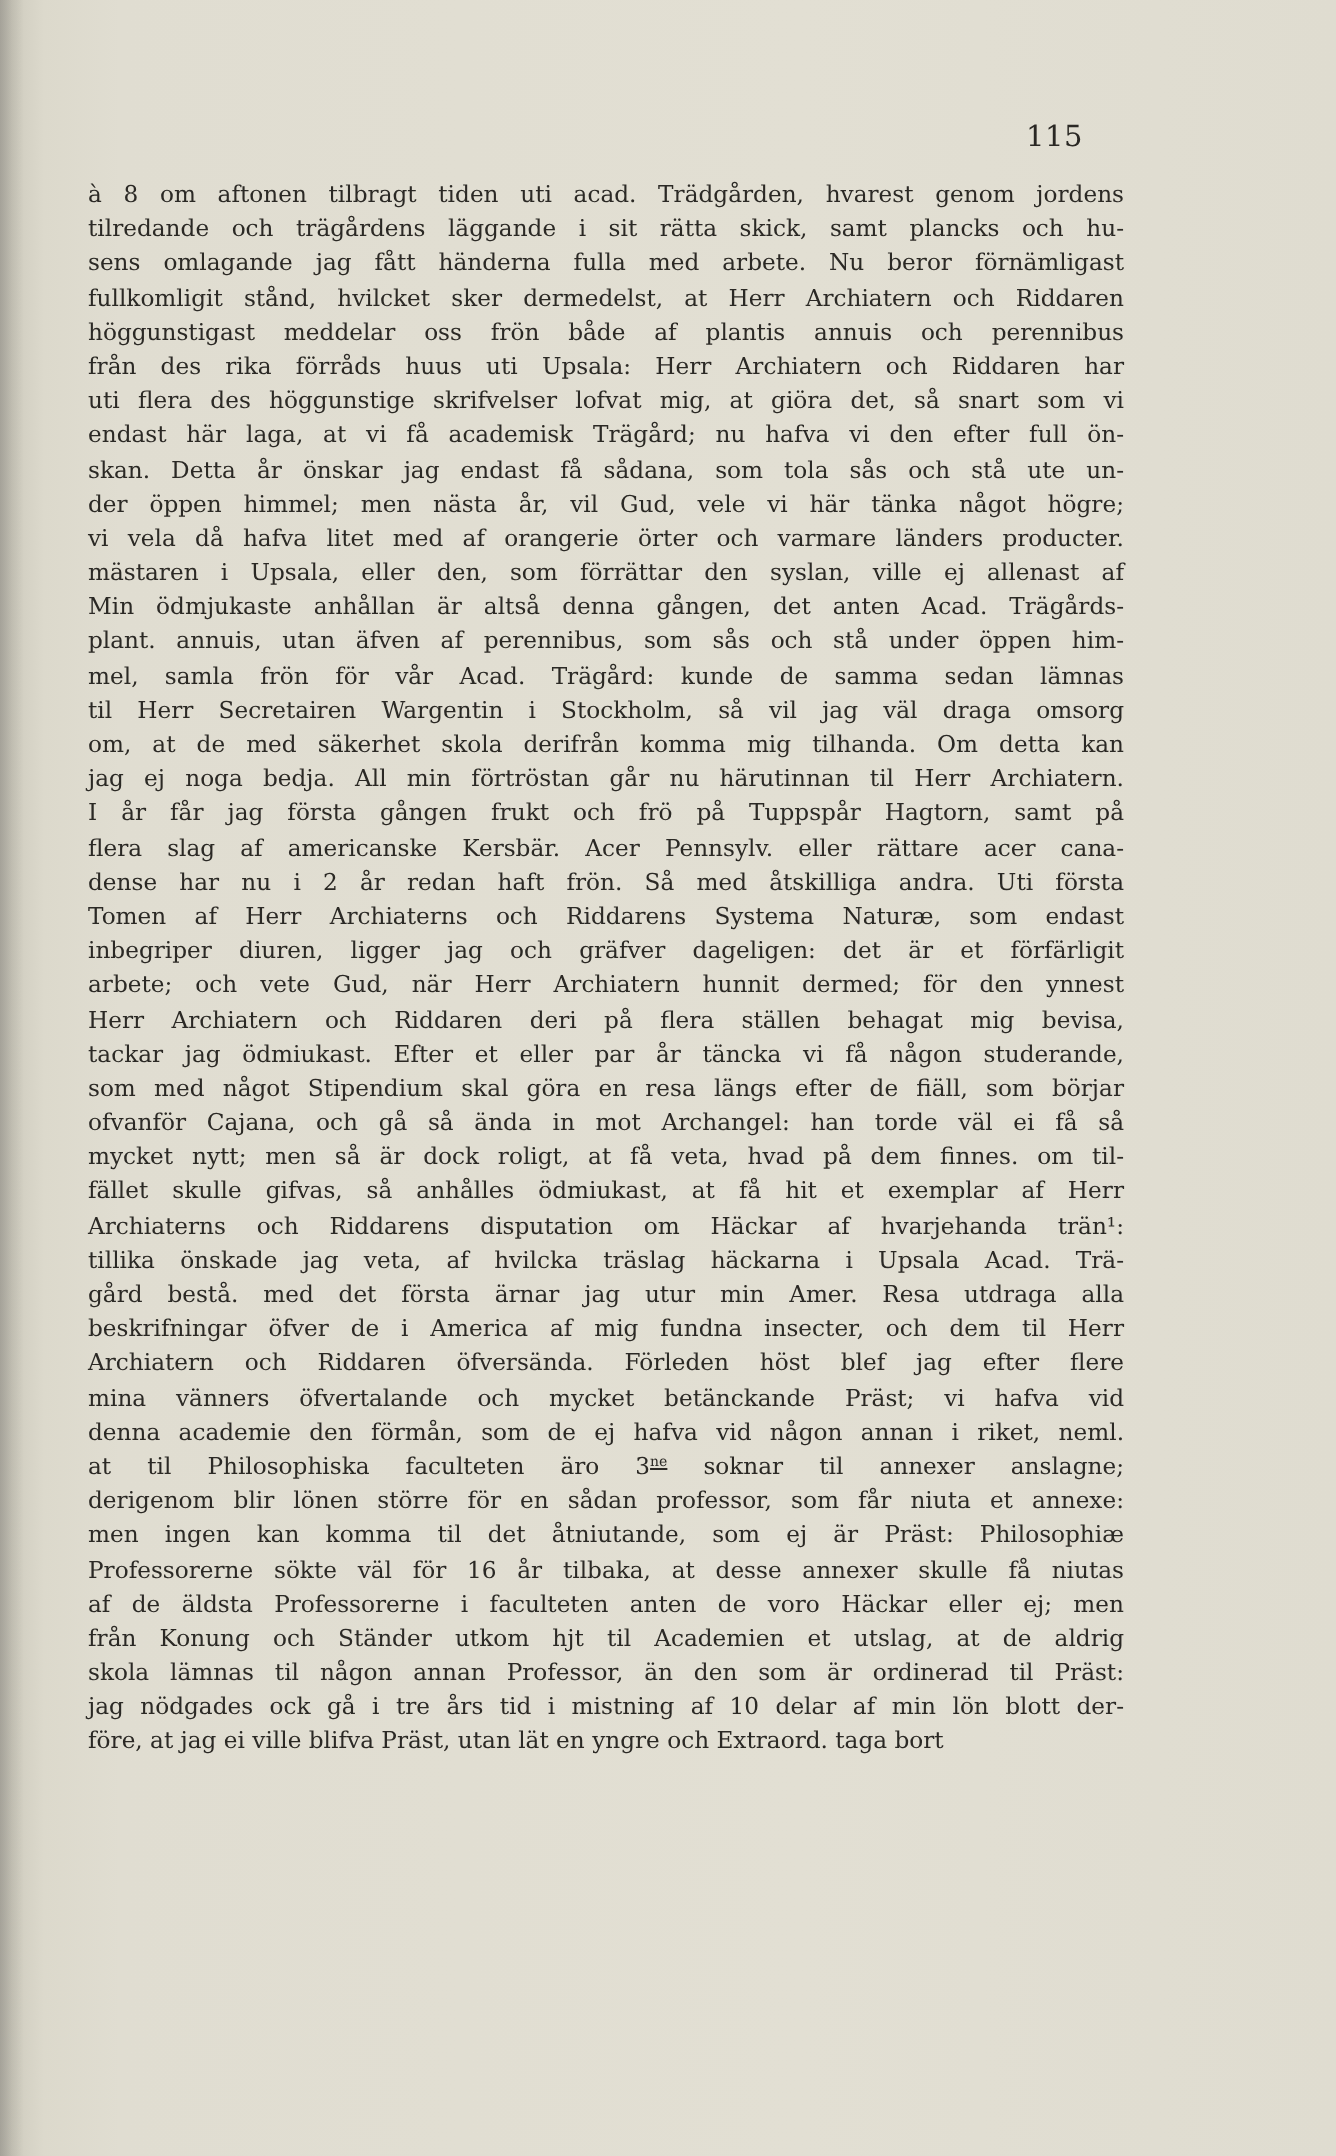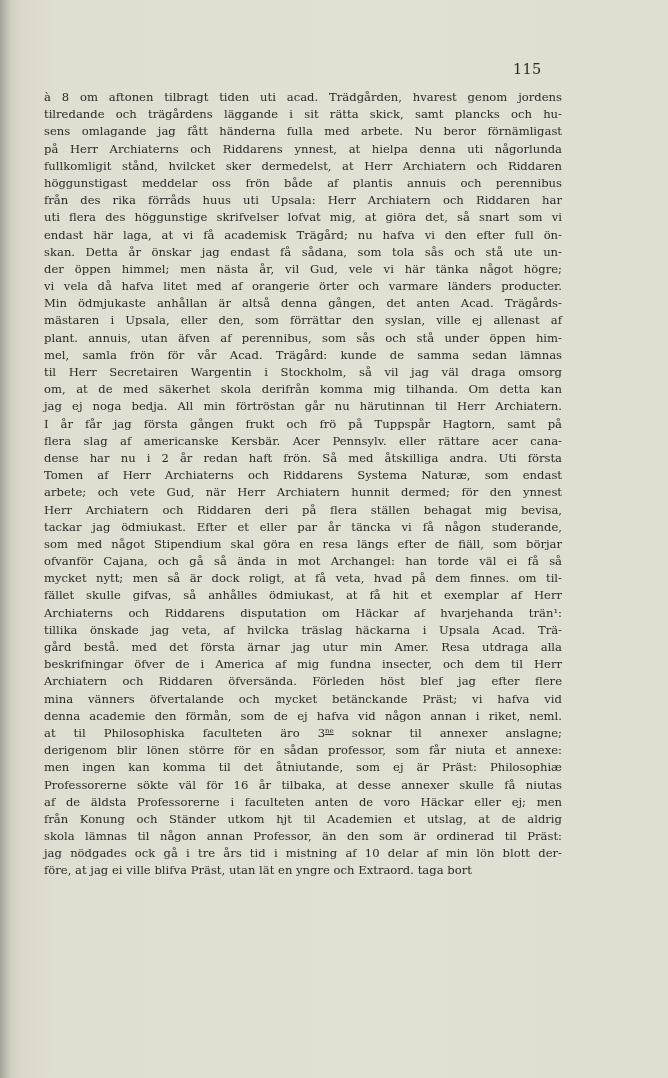--- a/index.html
+++ b/index.html
@@ -66,40 +66,40 @@
 </head>
 <body>
 
 <div class="page">
   <div class="page-number">115</div>
 
   <div class="body-text">
     <span class="line">à 8 om aftonen tilbragt tiden uti acad. Trädgården, hvarest genom jordens</span>
     <span class="line">tilredande och trägårdens läggande i sit rätta skick, samt plancks och hu-</span>
     <span class="line">sens omlagande jag fått händerna fulla med arbete.  Nu beror förnämligast</span>
-    <span class="line">på Herr Archiaterns och Riddarens ynnest, at hielpa denna uti någorlunda</span>
     <span class="line">fullkomligit stånd, hvilcket sker dermedelst, at Herr Archiatern och Riddaren</span>
     <span class="line">höggunstigast  meddelar oss frön både af plantis annuis och perennibus</span>
     <span class="line">från des rika förråds huus uti Upsala: Herr Archiatern och Riddaren har</span>
     <span class="line">uti flera des höggunstige skrifvelser lofvat mig, at giöra det, så snart som vi</span>
     <span class="line">endast här laga, at vi få academisk Trägård; nu hafva vi den efter full ön-</span>
     <span class="line">skan.  Detta år önskar jag endast få sådana, som tola sås och stå ute un-</span>
     <span class="line">der öppen himmel; men nästa år, vil Gud, vele vi här tänka något högre;</span>
     <span class="line">vi vela då hafva litet med af orangerie örter och varmare länders producter.</span>
+    <span class="line">mästaren i Upsala, eller den, som förrättar den syslan, ville ej allenast af</span>
     <span class="line">Min ödmjukaste anhållan är altså denna gången, det anten Acad. Trägårds-</span>
-    <span class="line">mästaren i Upsala, eller den, som förrättar den syslan, ville ej allenast af</span>
     <span class="line">plant. annuis, utan äfven af perennibus, som sås och stå under öppen him-</span>
     <span class="line">mel, samla frön för vår Acad. Trägård: kunde de samma sedan lämnas</span>
     <span class="line">til Herr Secretairen Wargentin i Stockholm, så vil jag väl draga omsorg</span>
     <span class="line">om, at de med säkerhet skola derifrån komma mig tilhanda.  Om detta kan</span>
     <span class="line">jag ej noga bedja.  All min förtröstan går nu härutinnan til Herr Archiatern.</span>
     <span class="line">I år får jag första gången frukt och frö på Tuppspår Hagtorn, samt på</span>
     <span class="line">flera slag af americanske Kersbär.  Acer Pennsylv. eller rättare acer cana-</span>
     <span class="line">dense har nu i 2 år redan haft frön.  Så med åtskilliga andra.  Uti första</span>
     <span class="line">Tomen af Herr Archiaterns och Riddarens Systema Naturæ, som endast</span>
+    <span class="line">inbegriper diuren, ligger jag och gräfver dageligen: det är et förfärligit</span>
     <span class="line">arbete; och vete Gud, när Herr Archiatern hunnit dermed; för den ynnest</span>
     <span class="line">Herr Archiatern och Riddaren deri på flera ställen behagat mig bevisa,</span>
     <span class="line">tackar jag ödmiukast.  Efter et eller par år täncka vi få någon studerande,</span>
     <span class="line">som med något Stipendium skal göra en resa längs efter de fiäll, som börjar</span>
     <span class="line">ofvanför Cajana, och gå så ända in mot Archangel: han torde väl ei få så</span>
     <span class="line">mycket nytt; men så är dock roligt, at få veta, hvad på dem finnes. om til-</span>
     <span class="line">fället skulle gifvas, så anhålles ödmiukast, at få hit et exemplar af Herr</span>
     <span class="line">Archiaterns och Riddarens disputation om Häckar af hvarjehanda trän¹:</span>
     <span class="line">tillika önskade jag veta, af hvilcka träslag häckarna i Upsala Acad. Trä-</span>
     <span class="line">gård bestå. med det första ärnar jag utur min Amer. Resa utdraga alla</span>

